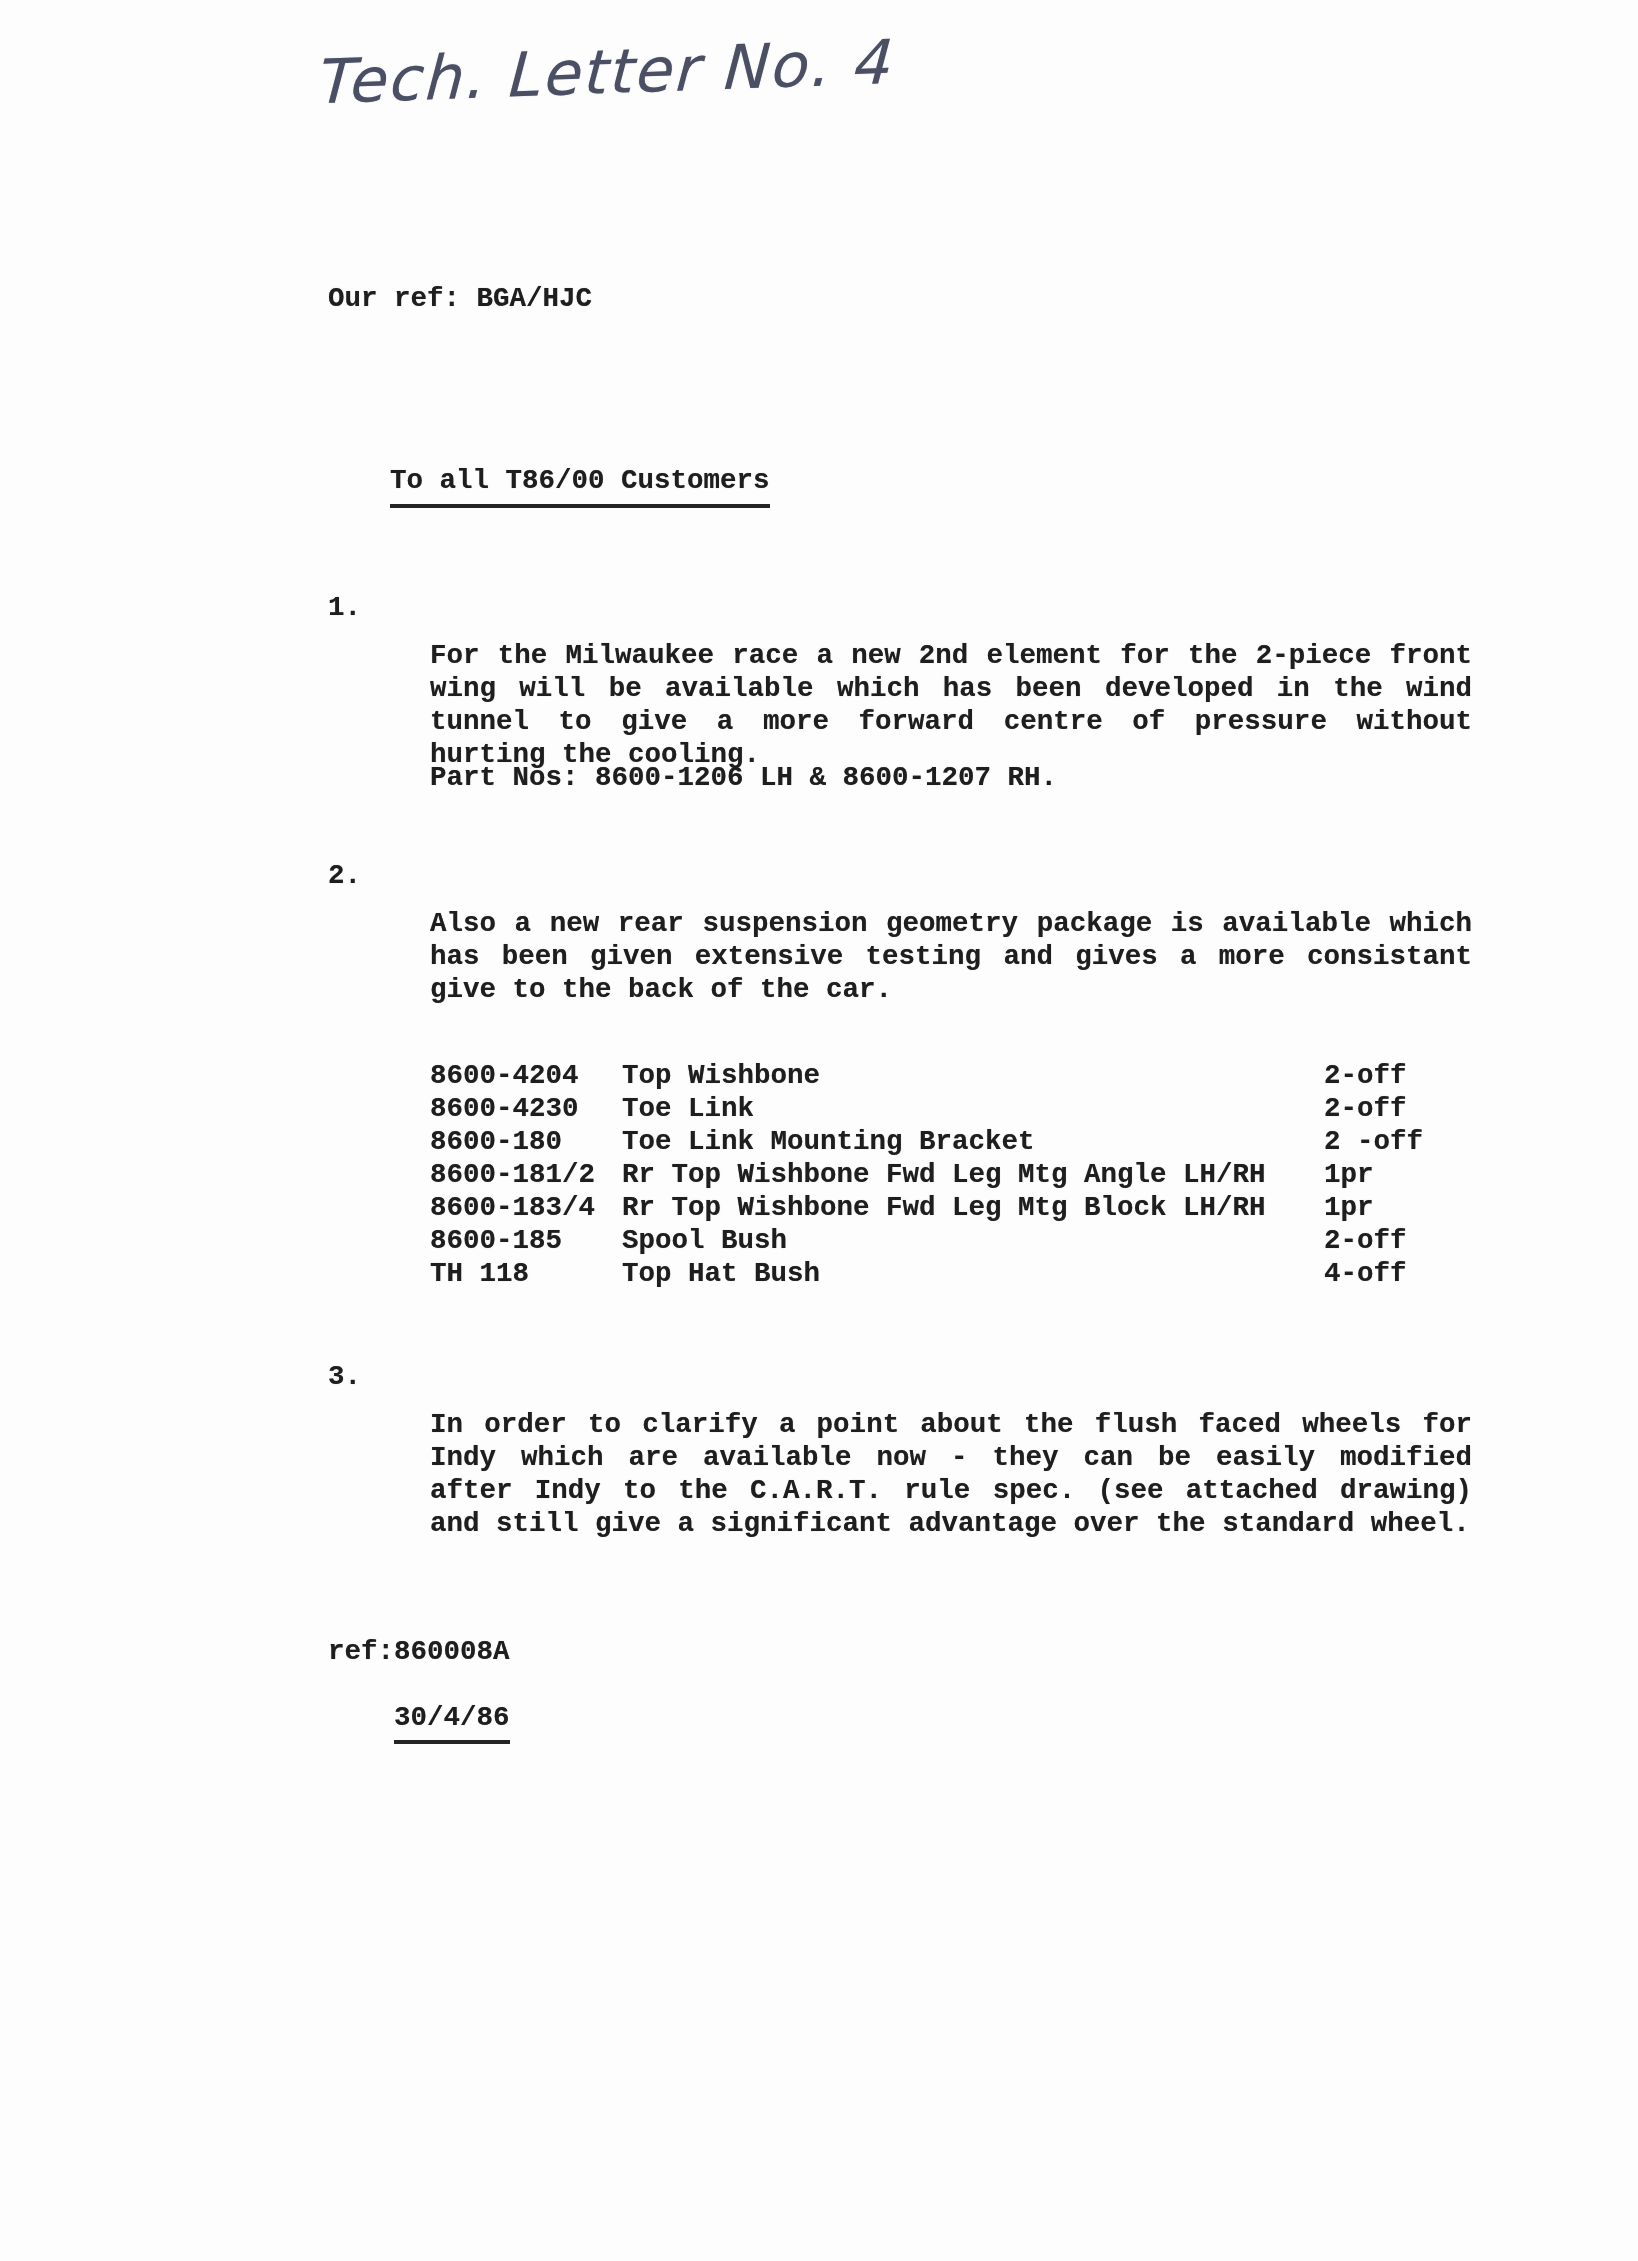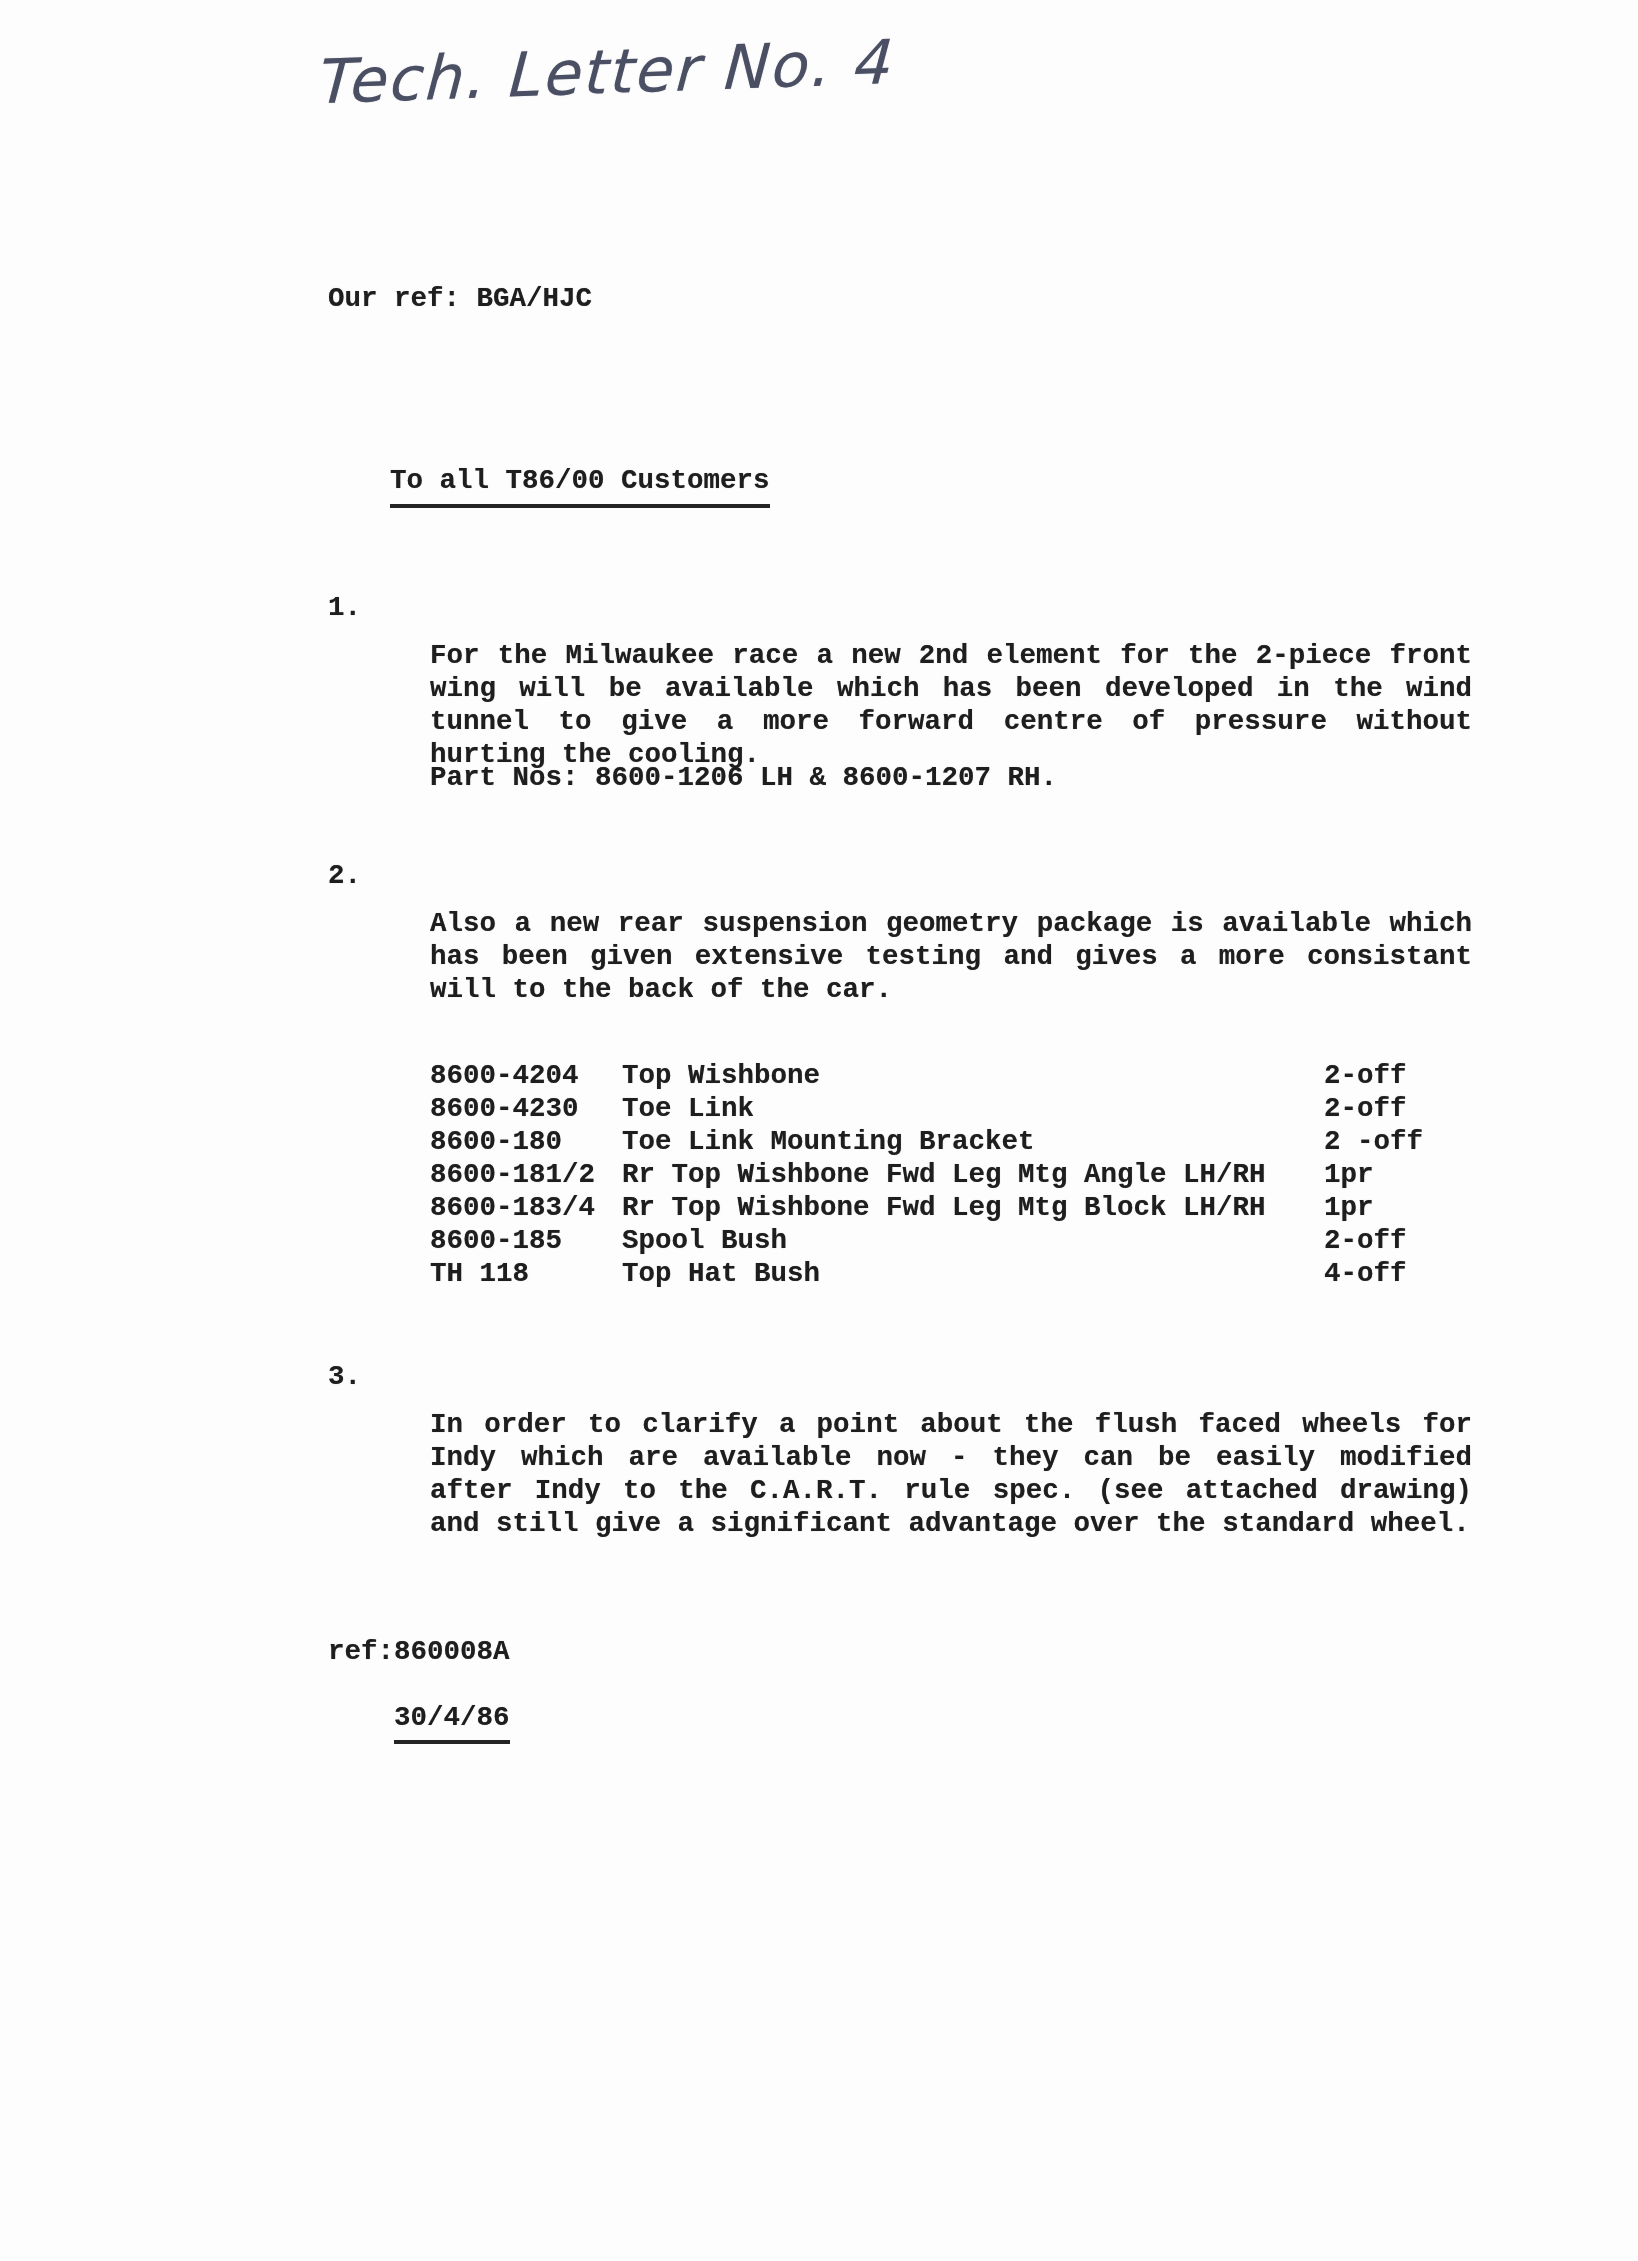--- a/index.html
+++ b/index.html
@@ -87,21 +87,21 @@
     </div>
   <div class="mono single t-note1">Part Nos: 8600-1206 LH &amp; 8600-1207 RH.</div>
 
   <div class="mono num t-para2">2.</div>
   <div class="mono para t-para2">
 
       <div class="line">Also a new rear suspension geometry package is available which</div>
 
       <div class="line">has been given extensive testing and gives a more consistant</div>
 
-      <div class="line">will to the back of the car.</div>
+      <div class="line">give to the back of the car.</div>
     </div>
 
   <div class="mono table">
 
       <div class="row">
         <span class="c1">8600-4204</span>
         <span class="c2">Top Wishbone</span>
         <span class="c3">2-off</span>
       </div>
 

